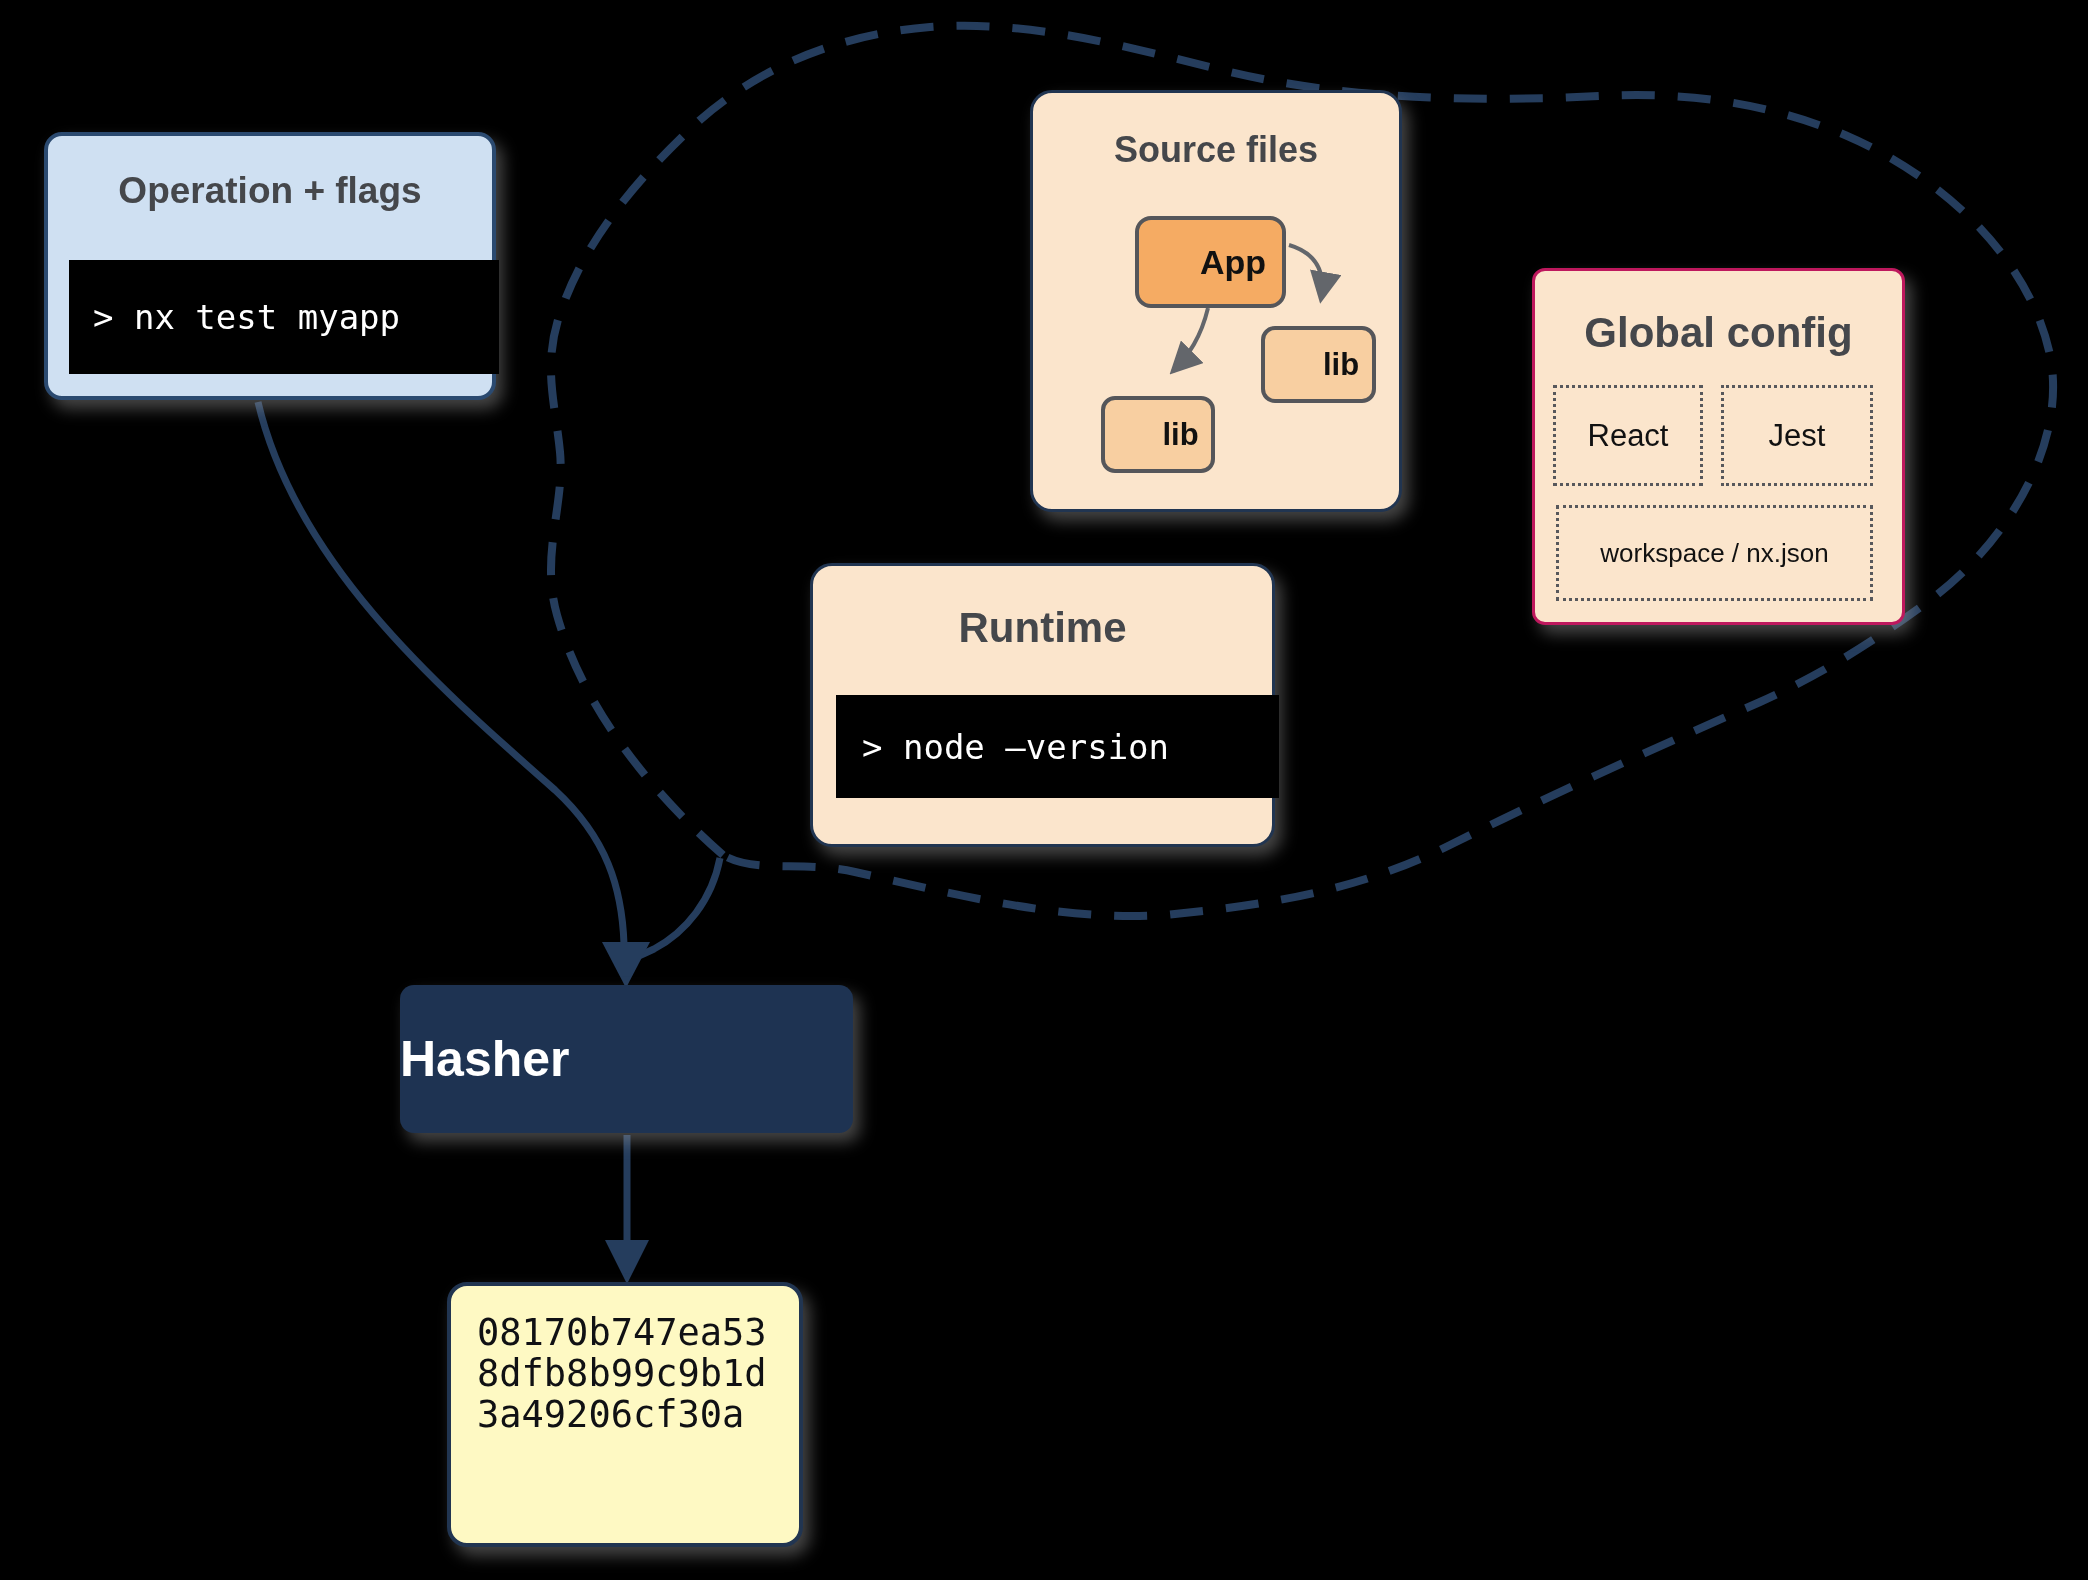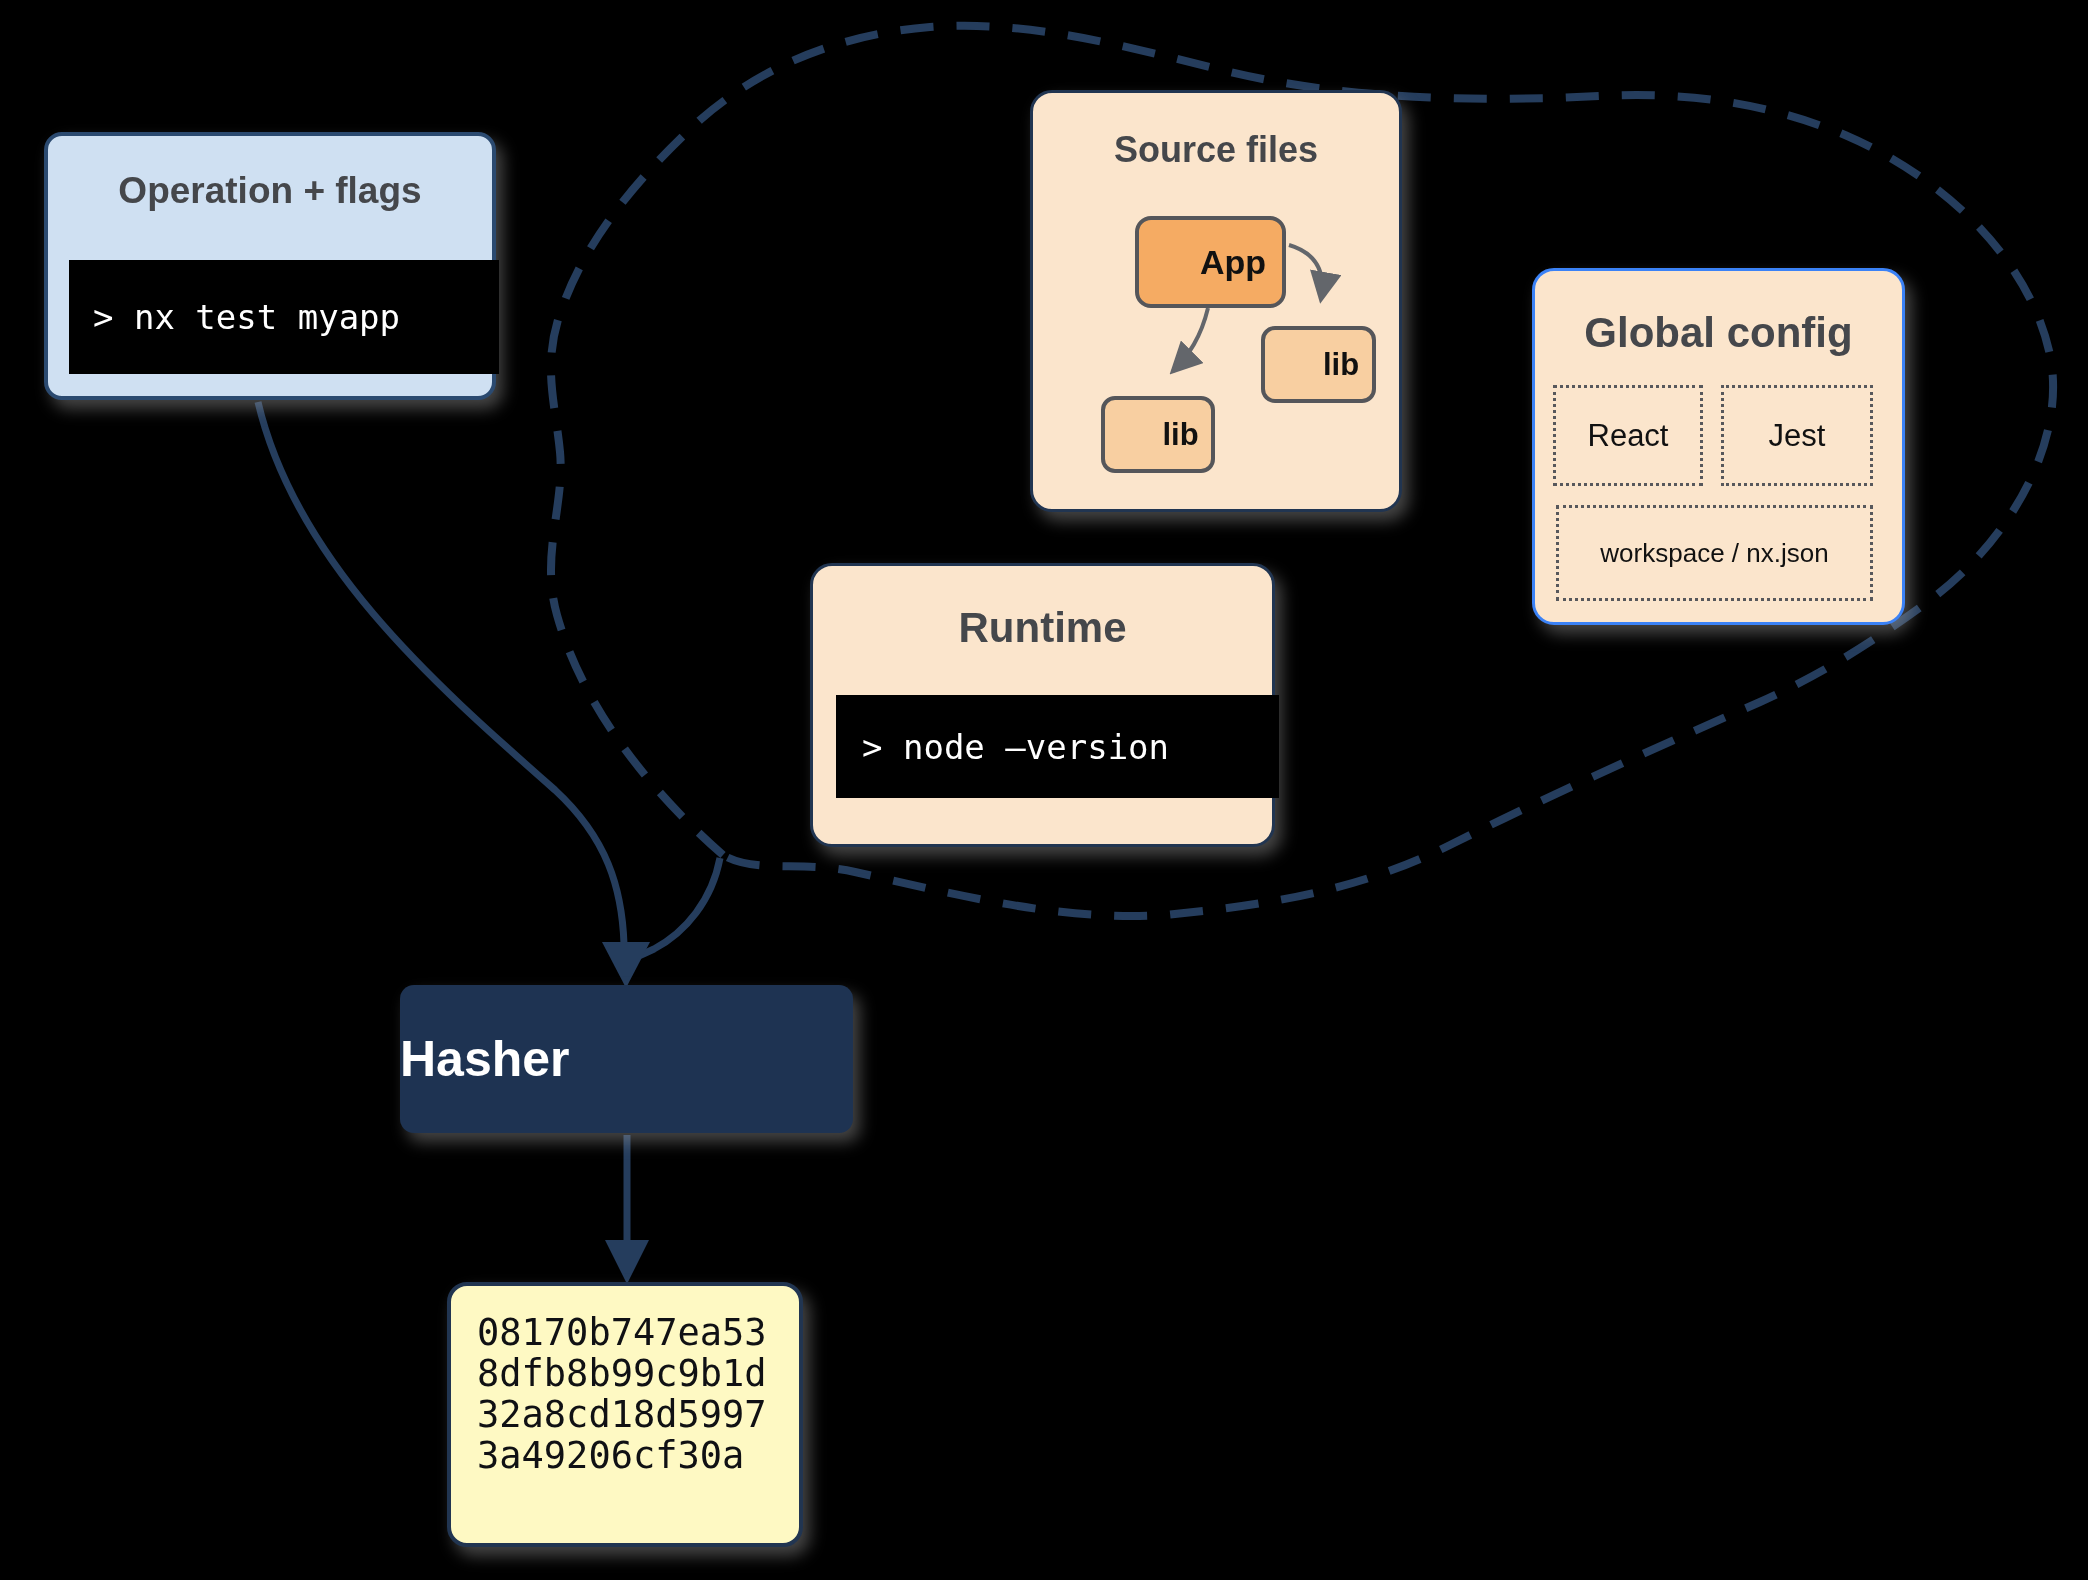--- a/index.html
+++ b/index.html
@@ -28,21 +28,21 @@
   .node-app{left:102px;top:123px;width:151px;height:92px;background:#f5ab63;
             border-radius:16px;font-size:34px;}
   .node-lib-right{left:228px;top:233px;width:115px;height:77px;background:#f8cfa1;
             border-radius:14px;font-size:31px;}
   .node-lib-left{left:68px;top:303px;width:114px;height:77px;background:#f8cfa1;
             border-radius:14px;font-size:31px;}
   .sf-arrows{position:absolute;left:0;top:0;z-index:1;}
 
   
   .gc{left:1532px;top:268px;width:373px;height:357px;background:#fbe5cc;
-      border:3px solid #3b82f6;border-radius:22px;}
+      border:3px solid #be185d;border-radius:13px;}
   .gc .box-title{margin-top:38px;font-size:42px;}
   .dotted{position:absolute;box-sizing:border-box;border:3px dotted #57585c;
           display:flex;align-items:center;justify-content:center;color:#111;}
   .gc-react{left:18px;top:114px;width:150px;height:101px;font-size:31px;}
   .gc-jest{left:186px;top:114px;width:152px;height:101px;font-size:31px;}
   .gc-workspace{left:21px;top:234px;width:317px;height:96px;font-size:26px;}
 
   
   .rt{left:810px;top:563px;width:465px;height:284px;background:#fbe5cc;
       border:3px solid #213551;border-radius:22px;}
@@ -142,17 +142,16 @@
     </div>
   </div>
 
   <div class="box shadow hasher">
     <span class="hasher-label">Hasher</span>
   </div>
 
   <div class="box shadow hash">
     <div>08170b747ea53</div>
     <div>8dfb8b99c9b1d</div>
-    <div>32a8cd18d5997</div>
     <div>3a49206cf30a</div>
   </div>
 
 </div>
 
 </body></html>

